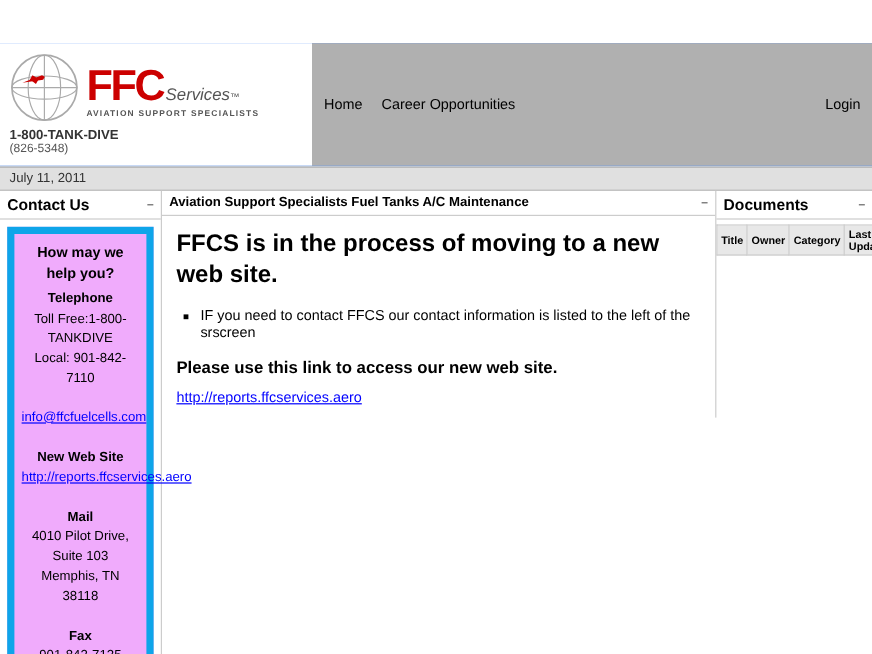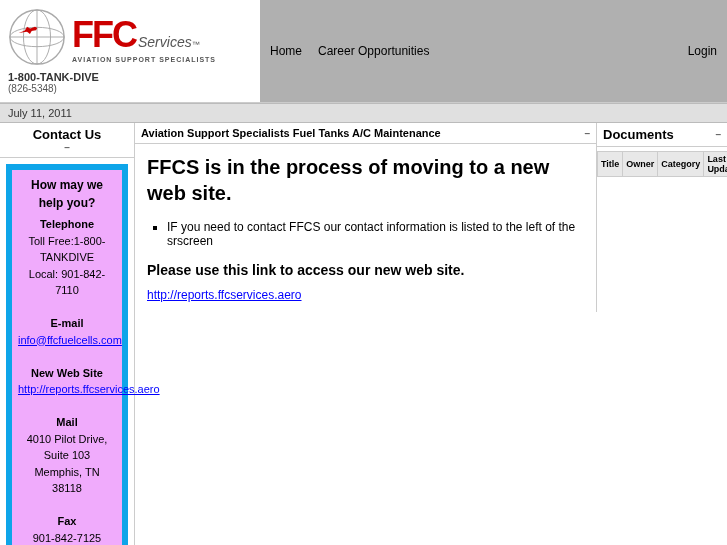--- a/index.html
+++ b/index.html
@@ -4,20 +4,21 @@
   <style>
     * { margin: 0; padding: 0; box-sizing: border-box; }
     body { font-family: Arial, sans-serif; font-size: 12px; background: #fff; width: 727px; }
 
     
     #header {
       display: flex;
       align-items: stretch;
       background: #3b82f6;
       border-bottom: 1px solid #ccc;
+      margin-top: 36px;
     }
     #logo-area {
       width: 260px;
       min-width: 260px;
       padding: 8px;
       background: #fff;
     }
     #logo-area .logo-top {
       display: flex;
       align-items: center;
@@ -81,21 +82,20 @@
     }
     #sidebar-header {
       display: flex;
       align-items: center;
       justify-content: space-between;
       padding: 4px 6px;
       font-size: 13px;
       font-weight: bold;
       color: #000;
       border-bottom: 1px solid #ccc;
-      flex-direction: column;
     }
     #sidebar-header .collapse-btn {
       font-size: 10px;
       color: #666;
       cursor: pointer;
     }
     #contact-box {
       border: 6px solid #0ea5e9;
       margin: 6px;
       padding: 6px;
@@ -265,21 +265,20 @@
     <div id="sidebar-header">
       <span>Contact Us</span>
       <span class="collapse-btn">–</span>
     </div>
     <div id="contact-box">
       <div class="how-may">How may we help you?</div>
       <div class="section-label">Telephone</div>
       <div>Toll Free:1-800-TANKDIVE</div>
       <div>Local: 901-842-7110</div>
       <br>
-      <div class="section-label">E-mail</div>
       <div class="link">info@ffcfuelcells.com</div>
       <br>
       <div class="section-label">New Web Site</div>
       <div class="link">http://reports.ffcservices.aero</div>
       <br>
       <div class="section-label">Mail</div>
       <div>4010 Pilot Drive, Suite 103</div>
       <div>Memphis, TN 38118</div>
       <br>
       <div class="section-label">Fax</div>

